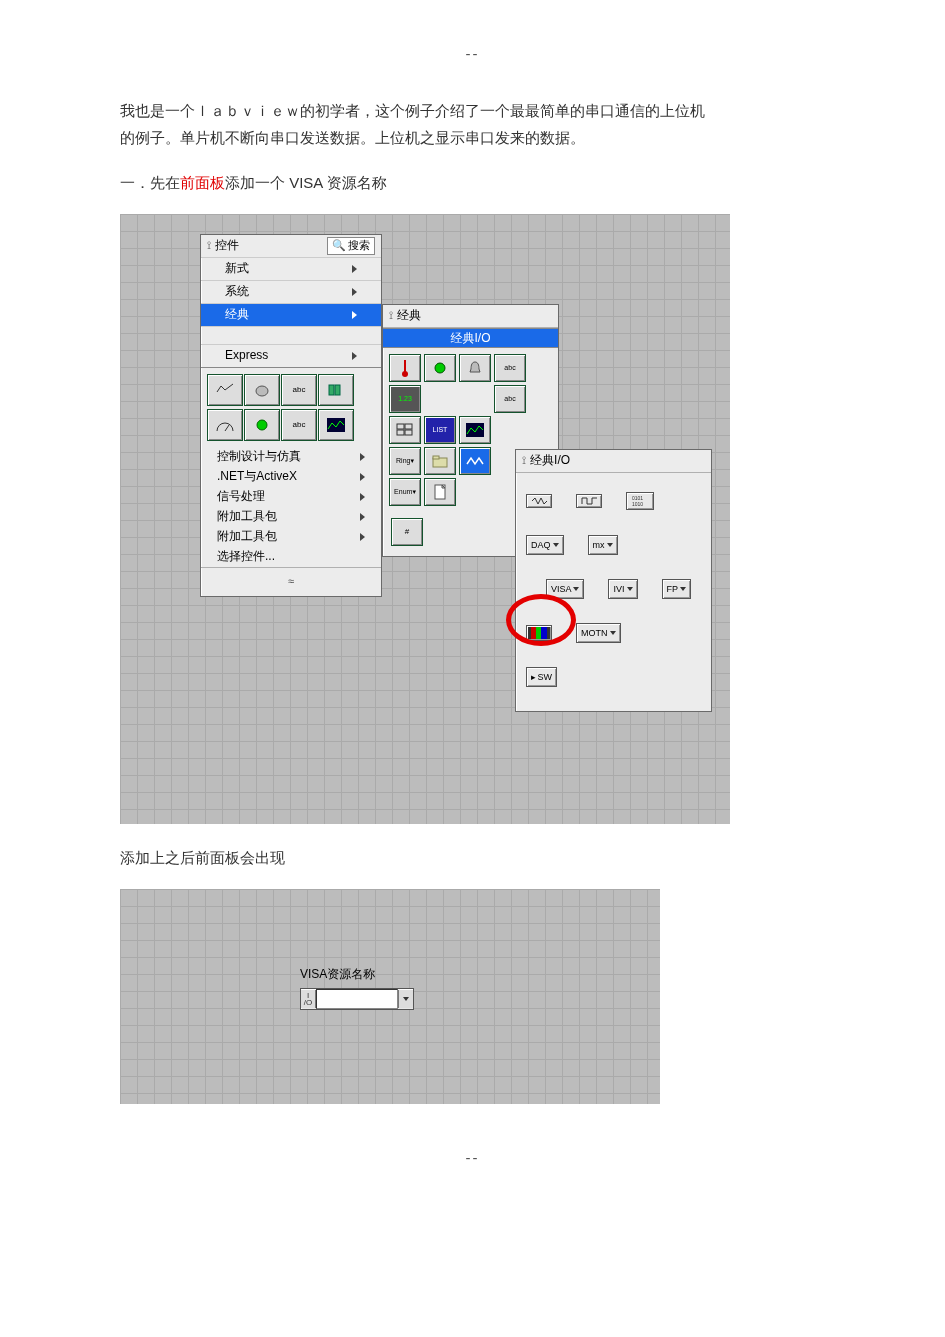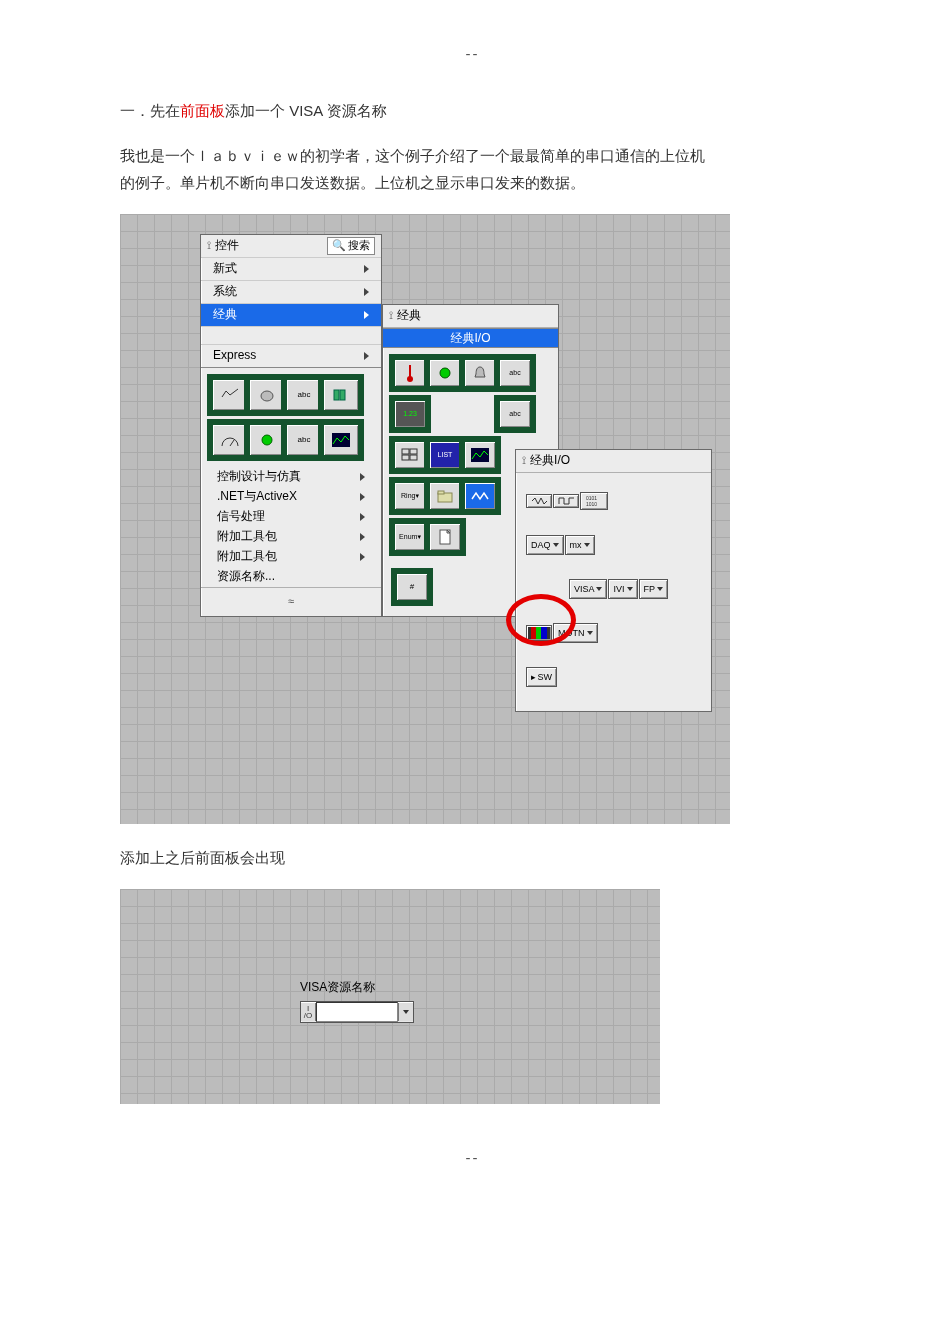--- a/index.html
+++ b/index.html
@@ -81,21 +81,21 @@
     border: 1px solid #888;
     background: #fff;
     padding: 0 4px;
     height: 16px;
     font-size: 11px;
   }
   .menu-item {
     display: flex;
     align-items: center;
     height: 22px;
-    padding: 0 12px;
+    padding: 0 24px;
     border-top: 1px solid #ccc;
     border-bottom: 1px solid #ccc;
     margin-top: -1px;
     position: relative;
     gap: 28px;
   }
   .menu-item.sel {
     background: #1a6ae8;
     color: #fff;
   }
@@ -115,21 +115,21 @@
   }
   .icon-grid5 {
     padding: 6px;
     display: grid;
     grid-template-columns: repeat(5, 32px);
     gap: 3px;
   }
   .icon-cell {
     width: 34px; height: 30px;
     background: #ddd;
-    border: 6px solid #14532d;
+    border: 1px solid #14532d;
     box-shadow: 1px 1px 0 #fff inset, -1px -1px 0 #888 inset;
     display: flex;
     align-items: center;
     justify-content: center;
     font-size: 8px;
   }
   .icon-cell.sm { width: 30px; height: 26px; }
   .blank-cell { border: none; background: transparent; box-shadow: none; }
   .menu-line {
     height: 20px;
@@ -151,21 +151,21 @@
     color: #fff;
     text-align: center;
     height: 18px;
     line-height: 18px;
     font-size: 12px;
     border-top: 1px solid #888;
     border-bottom: 1px solid #888;
   }
   .io-row {
     display: flex;
-    gap: 1px;
+    gap: 24px;
     height: 28px;
     align-items: center;
     padding-left: 10px;
   }
   .io-btn {
     border: 1px solid #555;
     background: #e8e8e8;
     font-size: 9px;
     padding: 1px 4px;
     box-shadow: 1px 1px 0 #fff inset, -1px -1px 0 #999 inset;
@@ -183,21 +183,21 @@
     position: absolute;
     border: 5px solid #e30000;
     border-radius: 50%;
     width: 60px; height: 42px;
     pointer-events: none;
   }
 
   
   .visa-ctrl {
     position: absolute;
-    left: 180px; top: 88px;
+    left: 180px; top: 75px;
   }
   .visa-ctrl-label {
     font-size: 12px;
     color: #000;
     margin-bottom: 2px;
   }
   .visa-box {
     display: flex;
     align-items: center;
     border: 1px solid #555;
@@ -226,26 +226,26 @@
   }
   .pin-icon { font-size:11px; color:#555; }
 </style>
 </head>
 <body>
 
 <div class="page">
   <div class="sep">--</div>
 
   <div class="textblock">
-    <span>一．先在</span><span class="red">前面板</span><span>添加一个 VISA 资源名称</span>
-  </div>
-
-  <div class="textblock">
     <span>我也是一个ｌａｂｖｉｅｗ的初学者，这个例子介绍了一个最最简单的串口通信的上位机</span><br>
     <span>的例子。单片机不断向串口发送数据。上位机之显示串口发来的数据。</span>
+  </div>
+
+  <div class="textblock">
+    <span>一．先在</span><span class="red">前面板</span><span>添加一个 VISA 资源名称</span>
   </div>
 
   <div class="grid-bg shot1">
 
     <div class="panel" style="left:80px; top:20px; width:180px;">
       <div class="panel-title">
         <span class="pin-icon">⟟</span>
         <span>控件</span>
         <span class="flex-sp"></span>
         <span class="search-box">
@@ -320,21 +320,21 @@
       </div>
       <div class="menu-line">
         <span>附加工具包</span>
         <span class="arrow"></span>
       </div>
       <div class="menu-line">
         <span>附加工具包</span>
         <span class="arrow"></span>
       </div>
       <div class="menu-line">
-        <span>资源名称...</span>
+        <span>选择控件...</span>
       </div>
       <div class="collapse">≈</div>
     </div>
 
     <div class="panel" style="left:262px; top:90px; width:175px;">
       <div class="panel-title">
         <span class="pin-icon">⟟</span>
         <span>经典</span>
       </div>
       <div class="sub-hdr">经典I/O</div>

